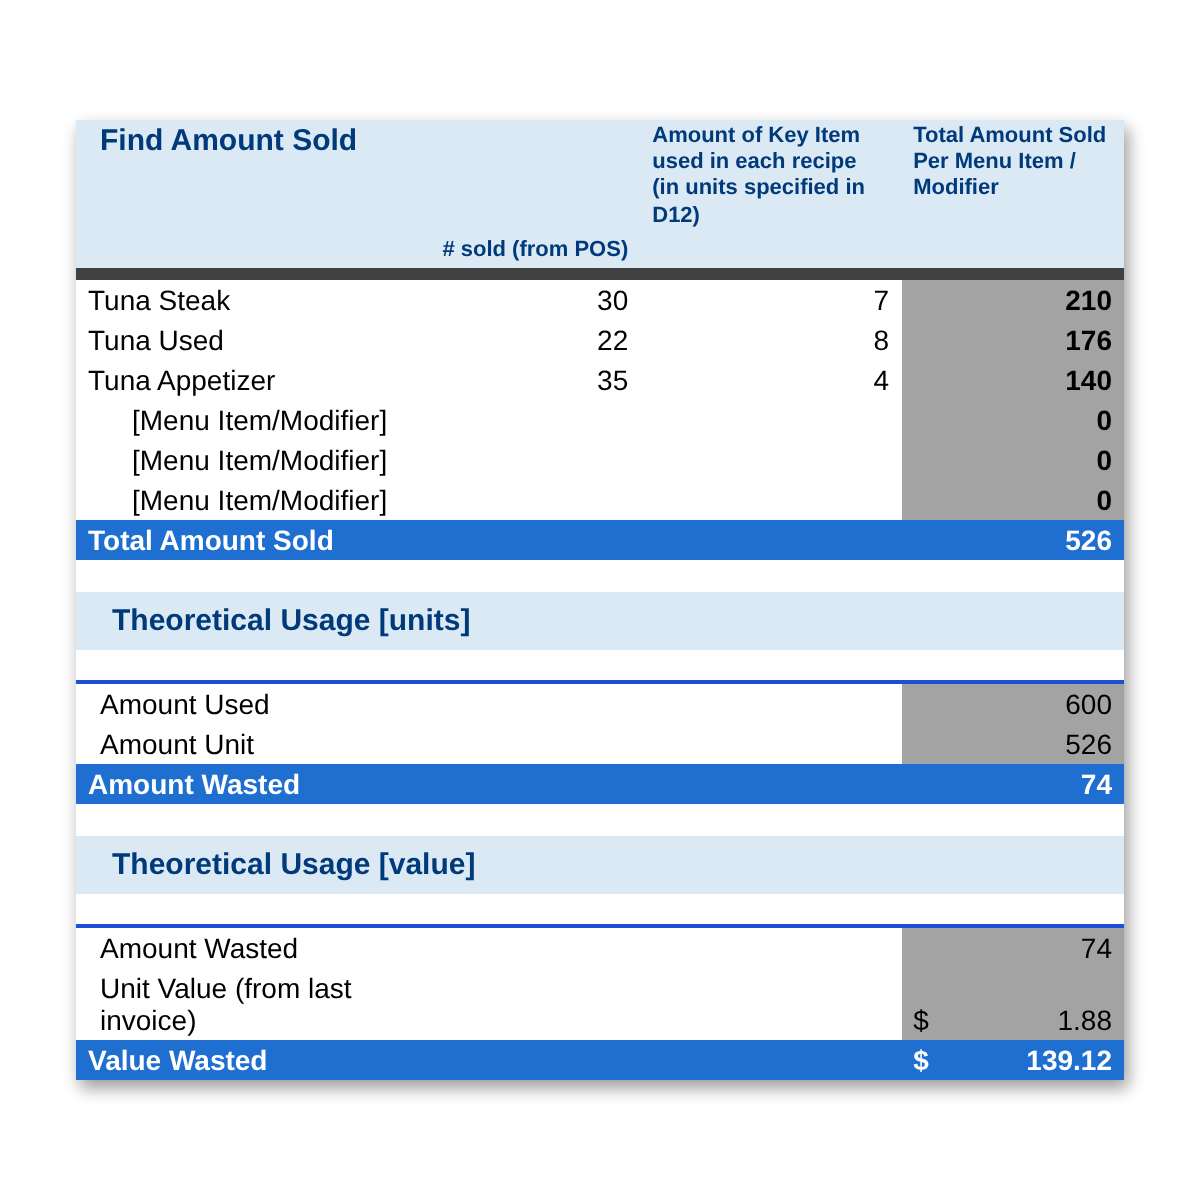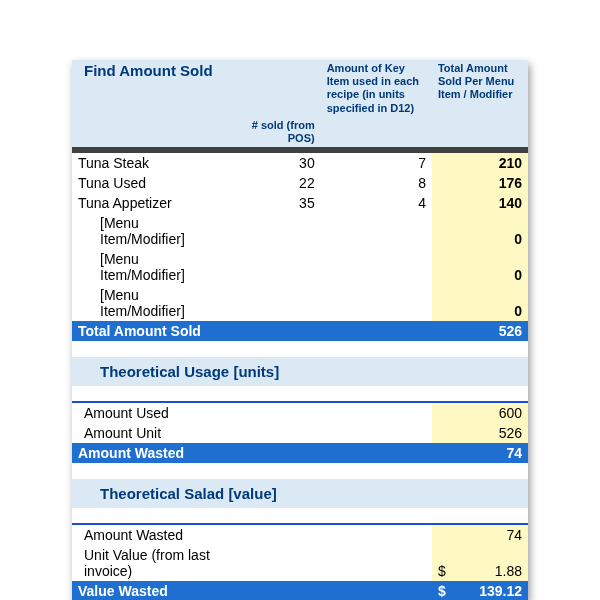--- a/index.html
+++ b/index.html
@@ -9,21 +9,21 @@
     height: 600px;
     background: #ffffff;
     font-family: Arial, Helvetica, sans-serif;
     font-size: 14px;
     display: flex;
     align-items: flex-start;
     justify-content: center;
   }
   .sheet {
     margin-top: 60px;
-    width: 456px;
+    width: 524px;
     box-shadow: 2px 4px 8px rgba(0,0,0,0.4);
     background: #ffffff;
   }
   table {
     border-collapse: collapse;
     width: 100%;
   }
   td {
     padding: 2px 6px;
     vertical-align: bottom;
@@ -53,25 +53,25 @@
     font-weight: bold;
   }
   .total-row .label { }
   .section-head td {
     background: #dbe9f5;
     color: #003a7a;
     font-weight: bold;
     padding-top: 6px;
     padding-bottom: 6px;
   }
-  .section-head .title { padding-left: 28px; font-size: 15px; }
+  .section-head .title { padding-left: 18px; font-size: 15px; }
   .thin-blue-top td { border-top: 6px solid #404040; }
   .thin-blue-bottom td { border-bottom: 2px solid #1d4ed8; }
   .data-row td { background: #ffffff; }
-  .data-row .calc-col { background: #fef9c3; }
+  .data-row .calc-col { background: #a3a3a3; }
   .indent { padding-left: 12px; }
   .curr-pair { position: relative; }
   .curr-sym {
     position: absolute;
     left: 6px;
   }
   .spacer-row td { height: 16px; background: #ffffff; }
 </style>
 </head>
 <body>
@@ -187,21 +187,21 @@
   </tr>
 
   <tr class="spacer-row">
           <td></td>
           <td></td>
           <td></td>
           <td class="calc-col"></td>
         </tr>
 
   <tr class="section-head">
-    <td class="title" colspan="4">Theoretical Salad [value]</td>
+    <td class="title" colspan="4">Theoretical Usage [value]</td>
   </tr>
   <tr class="spacer-row thin-blue-bottom">
           <td></td>
           <td></td>
           <td></td>
           <td class="calc-col"></td>
         </tr>
   <tr class="data-row">
     <td class="indent">Amount Wasted</td>
     <td></td>

